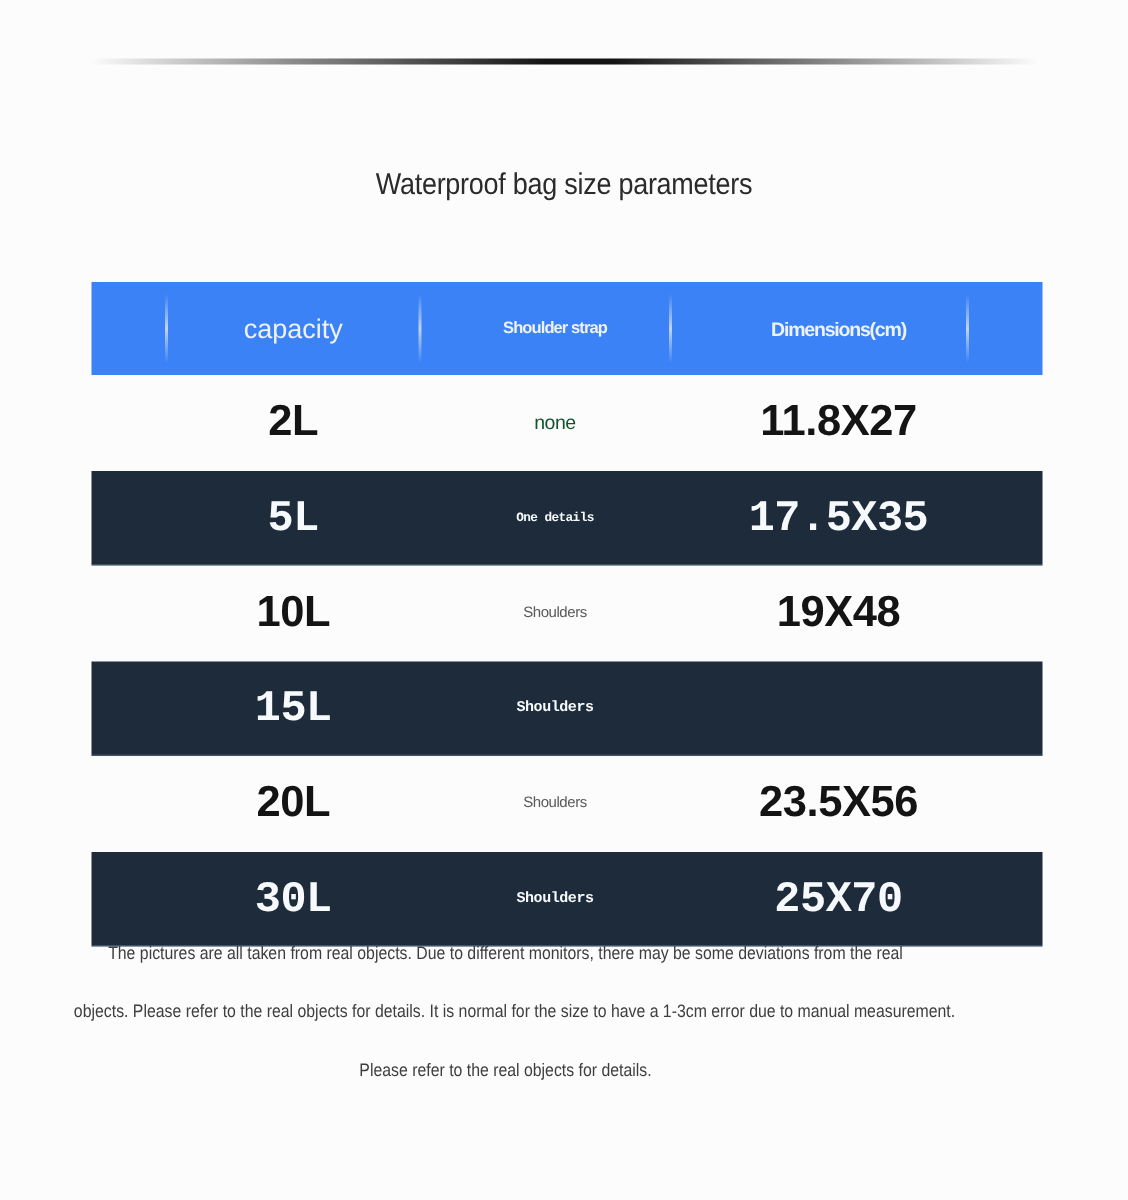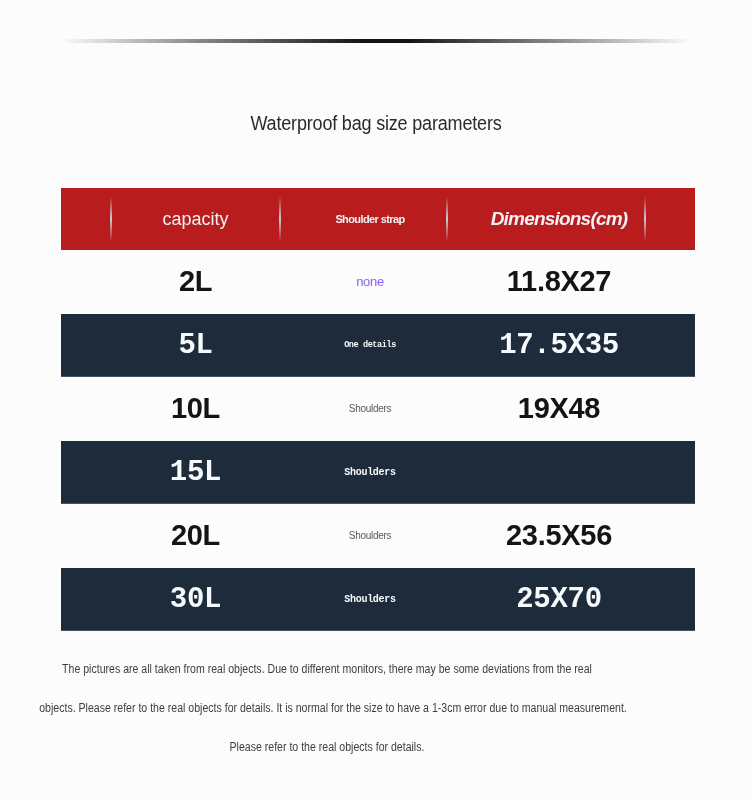--- a/index.html
+++ b/index.html
@@ -13,52 +13,52 @@
     background:linear-gradient(to right,rgba(0,0,0,0) 0%,rgba(40,40,40,.55) 22%,#141414 48%,#141414 55%,rgba(40,40,40,.55) 78%,rgba(0,0,0,0) 100%);
   }
   .title{
     position:absolute;left:0;top:112px;width:752px;margin:0;
     text-align:center;font-size:20px;font-weight:500;color:#2b2b2b;
     letter-spacing:-.2px;transform:scaleX(.9);
   }
   .size-table{position:absolute;left:61px;top:188px;width:634px;}
   .thead{
     position:relative;display:flex;align-items:center;height:62px;
-    background:#b91c1c;color:#eef2f6;
+    background:#3b82f6;color:#eef2f6;
   }
   .row{display:flex;align-items:center;height:63.5px;position:relative;}
   .row.dark{
     background:#1d2b3b;color:#f7fafc;
     box-shadow:inset 0 -1px 0 rgba(160,185,210,.28);
     font-family:Liberation Mono, monospace;
   }
   .row.light{background:transparent;color:#141414;}
   .cell{display:flex;align-items:center;justify-content:center;text-align:center;}
   .pad{width:50px;flex:none;}
   .c1{width:169px;flex:none;}
   .c2{width:180px;flex:none;}
   .c3{width:198px;flex:none;}
   
   .h-cap{font-size:18px;font-weight:500;letter-spacing:0;}
   .h-strap{font-size:11px;font-weight:700;letter-spacing:-.6px;}
-  .h-dims{font-size:19px;font-weight:700;letter-spacing:-.8px;font-style:italic;}
+  .h-dims{font-size:13px;font-weight:700;letter-spacing:-.8px;}
   
   .hdiv{
     position:absolute;top:8px;width:2px;height:46px;
     background:linear-gradient(to bottom,rgba(200,215,230,0) 0%,rgba(205,220,235,.9) 50%,rgba(200,215,230,0) 100%);
   }
   .d1{left:49px;} .d2{left:218px;} .d3{left:385px;} .d4{left:583px;}
   
   .cap,.dims{font-size:29px;font-weight:700;letter-spacing:-.3px;}
   .row.light .strap{font-size:10px;font-weight:400;color:#5a5a5a;letter-spacing:-.3px;}
   .row.dark .strap{font-size:10px;font-weight:700;color:#f7fafc;letter-spacing:-.3px;}
-  .row.r0 .strap{font-size:13px;color:#8b5cf6;}
+  .row.r0 .strap{font-size:13px;color:#14532d;}
   .row.r1 .strap{font-size:8.5px;letter-spacing:-.4px;}
   
-  .footer{position:absolute;left:0;top:662px;width:654px;}
+  .footer{position:absolute;left:0;top:628px;width:654px;padding-left:10px;}
   .fline{
     margin:0 0 25px 0;line-height:14px;white-space:nowrap;
     text-align:center;font-size:12px;color:#3e3e3e;
     transform:scaleX(.88);transform-origin:center;
   }
 </style>
 </head>
 <body>
 
 <div class="top-divider"></div>

